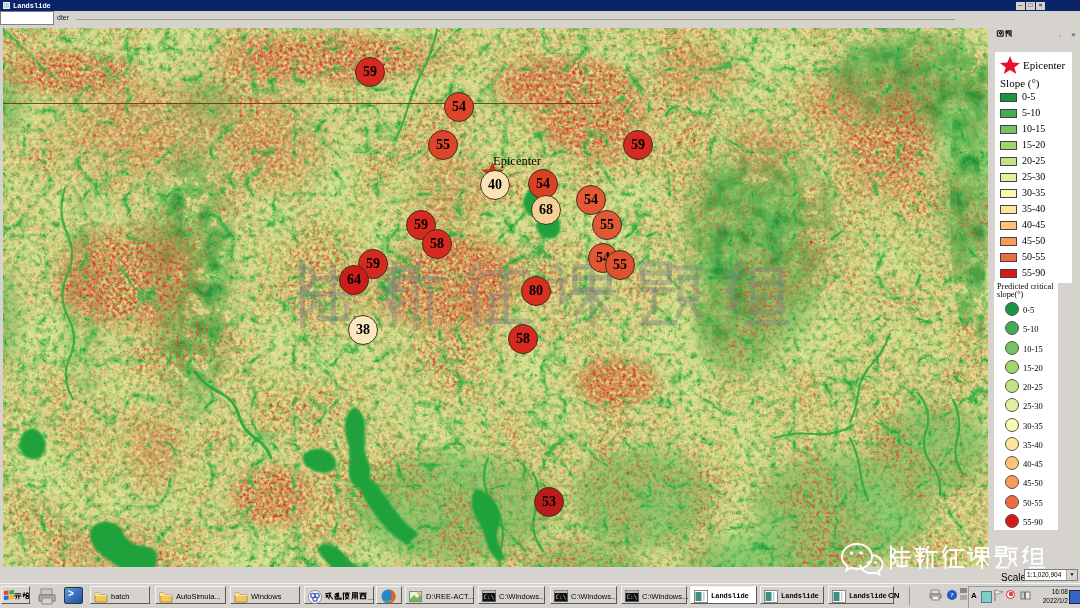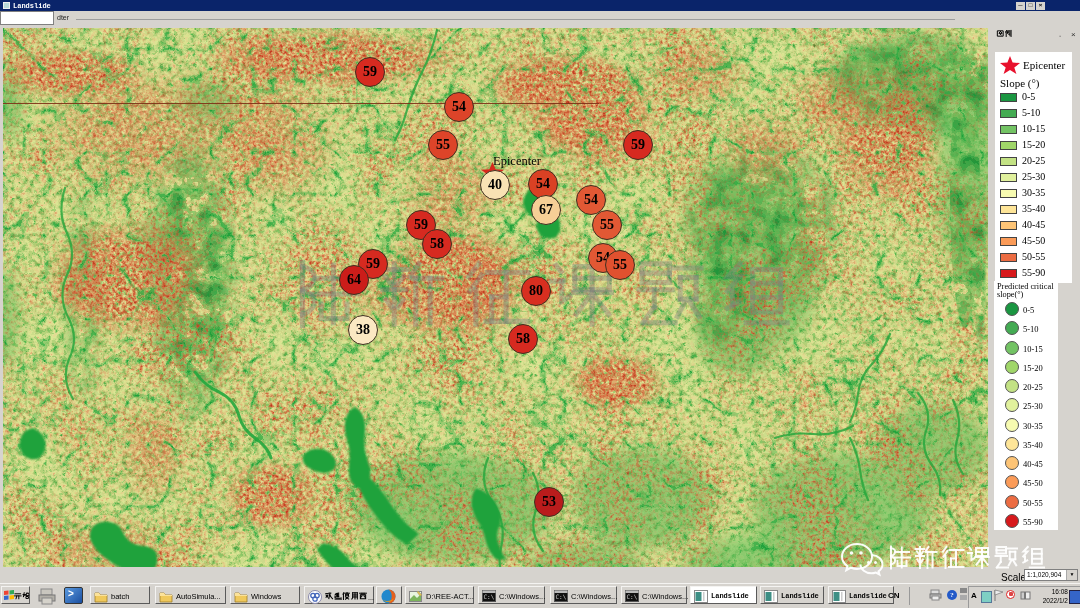--- a/index.html
+++ b/index.html
@@ -326,21 +326,21 @@
           <path d="M39 90 H96"></path>
         </g>
       </svg>
     </div>
 <div class="mk" style="left:352px;top:29px;background:#d62a20">59</div>
     <div class="mk" style="left:441px;top:64px;background:#dd4429">54</div>
     <div class="mk" style="left:425px;top:102px;background:#dd4429">55</div>
     <div class="mk" style="left:620px;top:102px;background:#d62a20">59</div>
     <div class="mk" style="left:477px;top:142px;background:#f9e2b4">40</div>
     <div class="mk" style="left:525px;top:141px;background:#da4124">54</div>
-    <div class="mk" style="left:528px;top:167px;background:#f6cf96">67</div>
+    <div class="mk" style="left:528px;top:167px;background:#f6cf96">68</div>
     <div class="mk" style="left:573px;top:157px;background:#e25834">54</div>
     <div class="mk" style="left:589px;top:182px;background:#e25834">55</div>
     <div class="mk" style="left:403px;top:182px;background:#d62a20">59</div>
     <div class="mk" style="left:419px;top:201px;background:#d62a20">58</div>
     <div class="mk" style="left:355px;top:221px;background:#d62a20">59</div>
     <div class="mk" style="left:336px;top:237px;background:#cb1d1a">64</div>
     <div class="mk" style="left:345px;top:287px;background:#fbe8c2">38</div>
     <div class="mk" style="left:518px;top:248px;background:#d82f20">80</div>
     <div class="mk" style="left:505px;top:296px;background:#d62a20">58</div>
     <div class="mk" style="left:585px;top:215px;background:#e25834">54</div>

